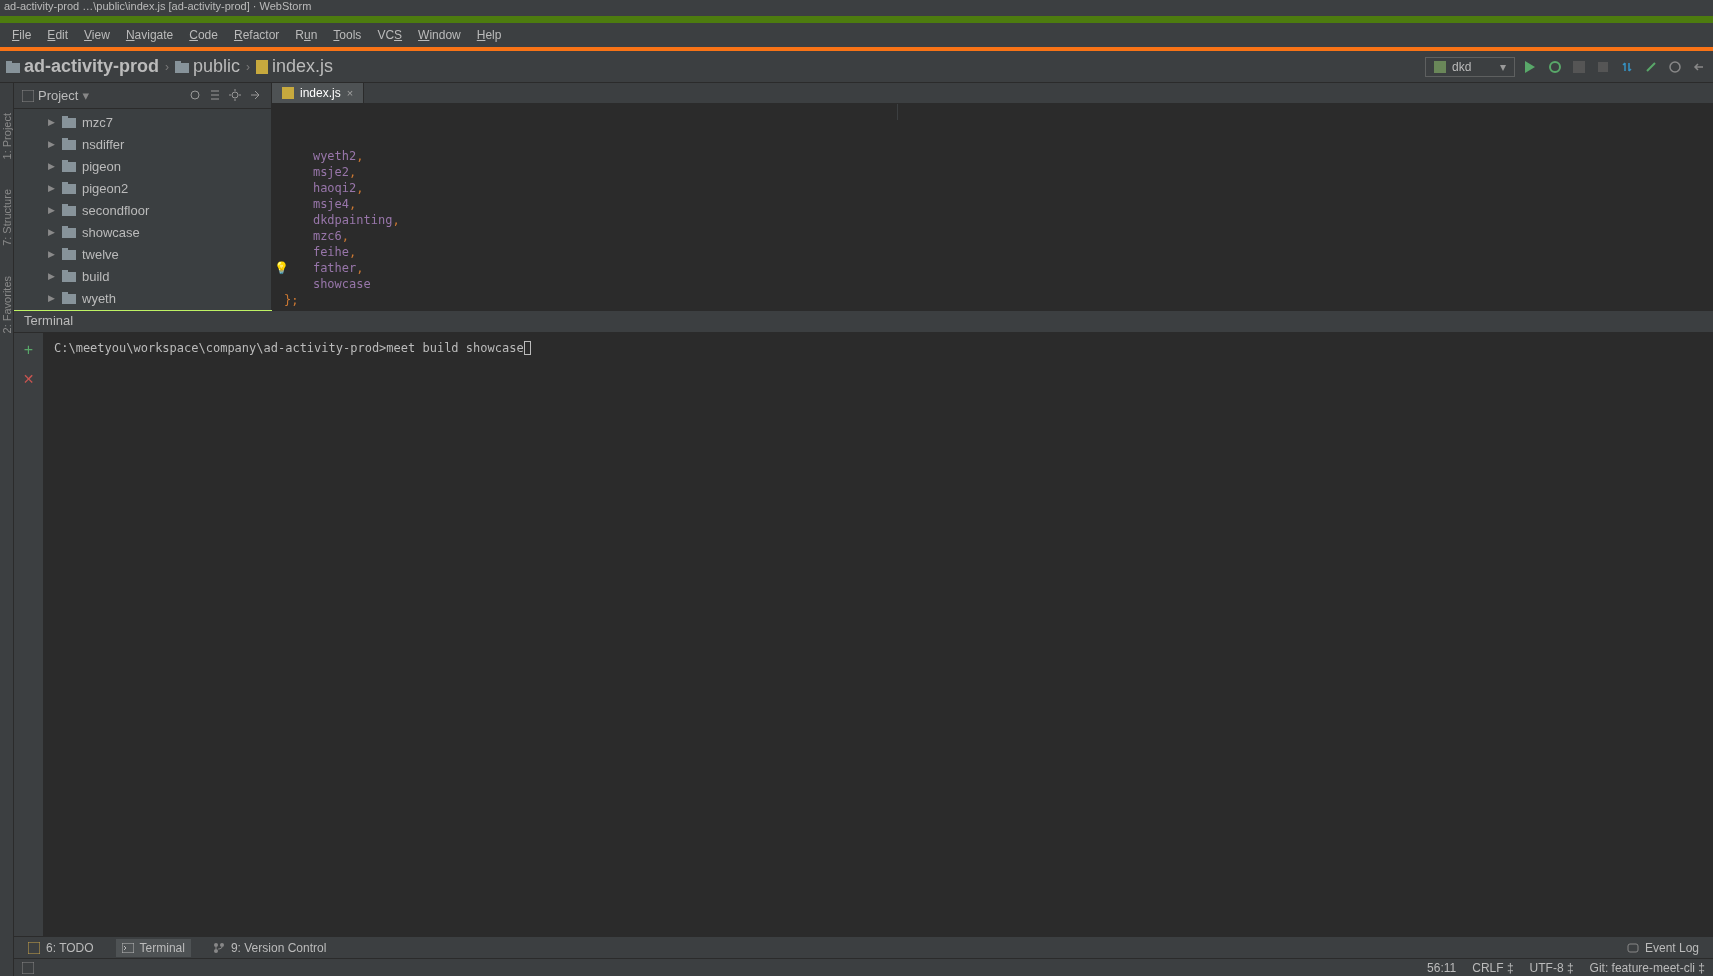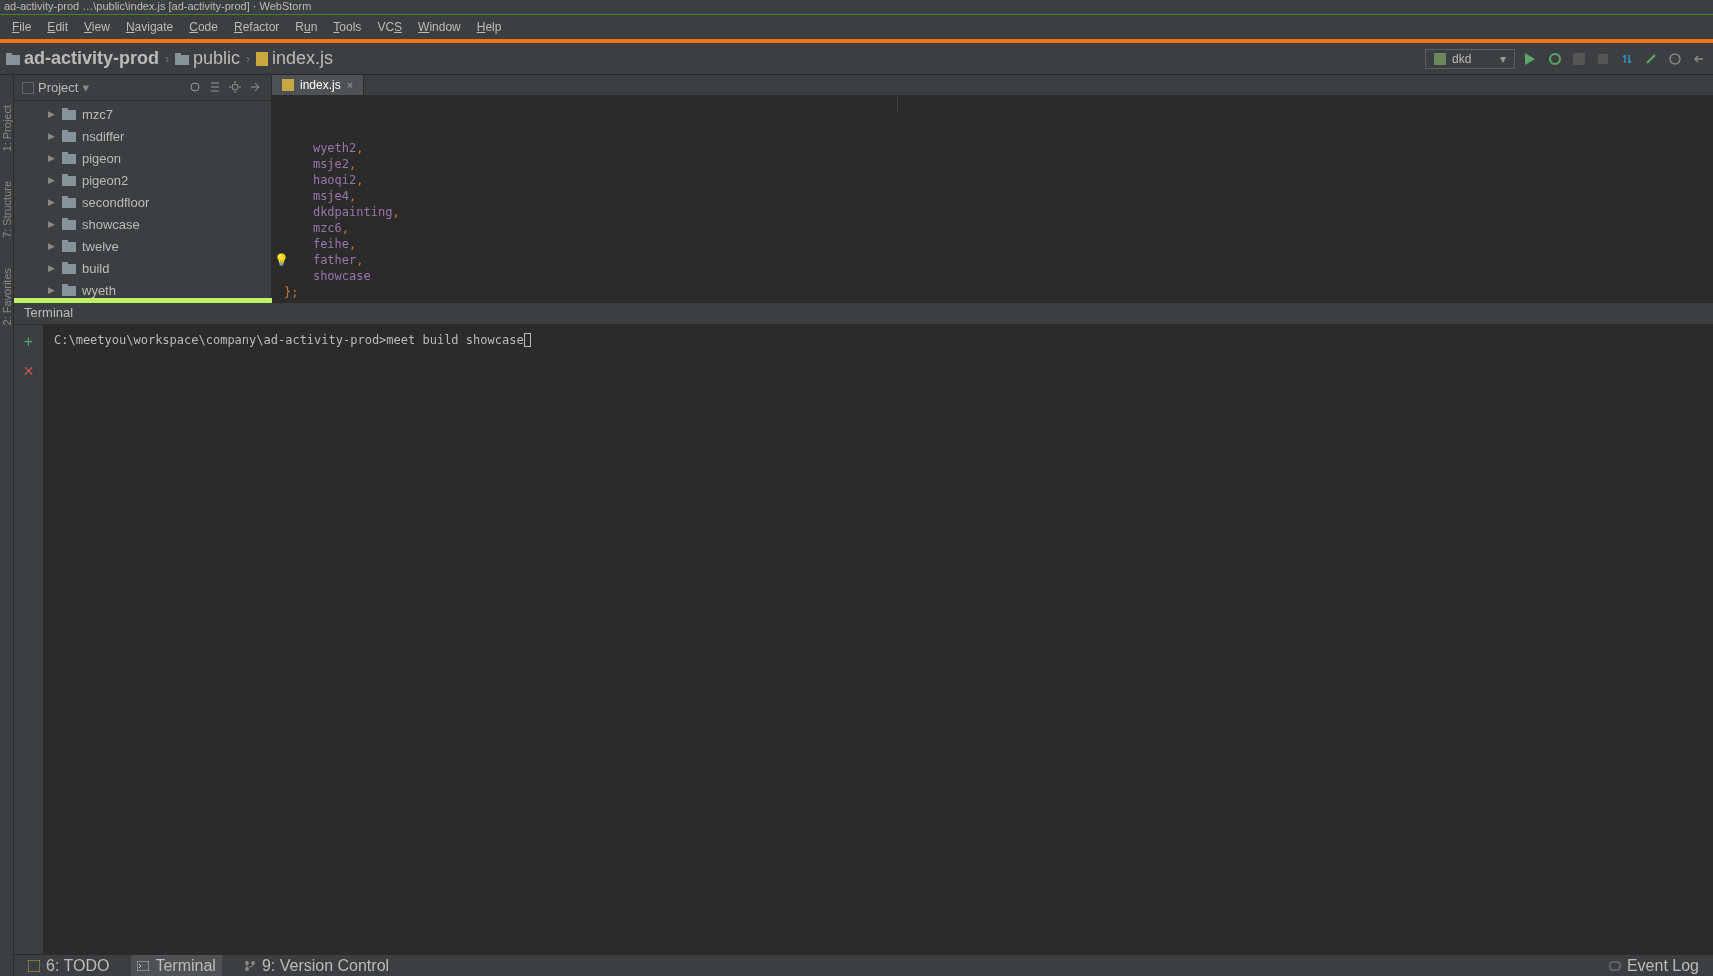--- a/index.html
+++ b/index.html
@@ -9,27 +9,27 @@
   background: #2b2b2b;
   color: #a9b7c6;
   width: 1713px;
   height: 976px;
   overflow: hidden;
   display: flex;
   flex-direction: column;
 }
 .title-bar {
   background: #3c3f41;
-  height: 15px;
+  height: 23px;
   color: #bbbbbb;
   font-size: 11px;
   padding: 0 4px;
   white-space: nowrap;
   overflow: hidden;
-  border-bottom: 1px solid #4d7c0f;
+  border-bottom: 7px solid #4d7c0f;
 }
 .menu-bar {
   background: #3c3f41;
   display: flex;
   padding: 3px 4px;
   gap: 0;
   border-bottom: 4px solid #f97316;
 }
 .menu-item {
   padding: 2px 8px;
@@ -89,21 +89,21 @@
 .main-column {
   flex: 1;
   display: flex;
   flex-direction: column;
   min-height: 0;
 }
 
 .upper-split {
   display: flex;
   height: 228px;
-  border-bottom: 5px solid #bef264;
+  border-bottom: 1px solid #bef264;
 }
 .project-panel {
   width: 258px;
   background: #3b3f41;
   display: flex;
   flex-direction: column;
   border-right: 1px solid #2b2b2b;
 }
 .project-header {
   background: #3c3f41;
@@ -236,21 +236,21 @@
 .cursor-box { display:inline-block; border:1px solid #bbbbbb; width:7px; height:14px; vertical-align:text-bottom; }
 
 .bottom-tool-bar {
   background: #3c3f41;
   height: 22px;
   display: flex;
   align-items: center;
   padding: 0 8px;
   gap: 16px;
   border-top: 1px solid #2b2b2b;
-  font-size: 16px;
+  font-size: 12px;
 }
 .bottom-tool { display:flex; align-items:center; gap:6px; color:#bbbbbb; padding:2px 6px;}
 .bottom-tool.active { background: #4e5254; }
 .bottom-spacer { flex:1; }
 
 .status-bar {
   background: #3c3f41;
   height: 18px;
   display: flex;
   align-items: center;
@@ -523,14 +523,24 @@
       </div>
       <div class="bottom-spacer"></div>
       <div class="bottom-tool">
         <svg class="svg-ico" width="12" height="12">
             <rect x="1" y="2" width="10" height="8" rx="2" fill="none" stroke="#888"></rect>
           </svg>
         <span>Event Log</span>
       </div>
     </div>
 
+    <div class="status-bar">
+      <svg class="svg-ico" width="12" height="12">
+          <rect width="12" height="12" fill="none" stroke="#888"></rect>
+        </svg>
+      <div class="status-spacer"></div>
+      <span class="status-item">56:11</span>
+      <span class="status-item"><span>CRLF</span> ‡</span>
+      <span class="status-item"><span>UTF-8</span> ‡</span>
+      <span class="status-item"><span>Git: feature-meet-cli</span> ‡</span>
+    </div>
   </div>
 </div>
 
 </body></html>

